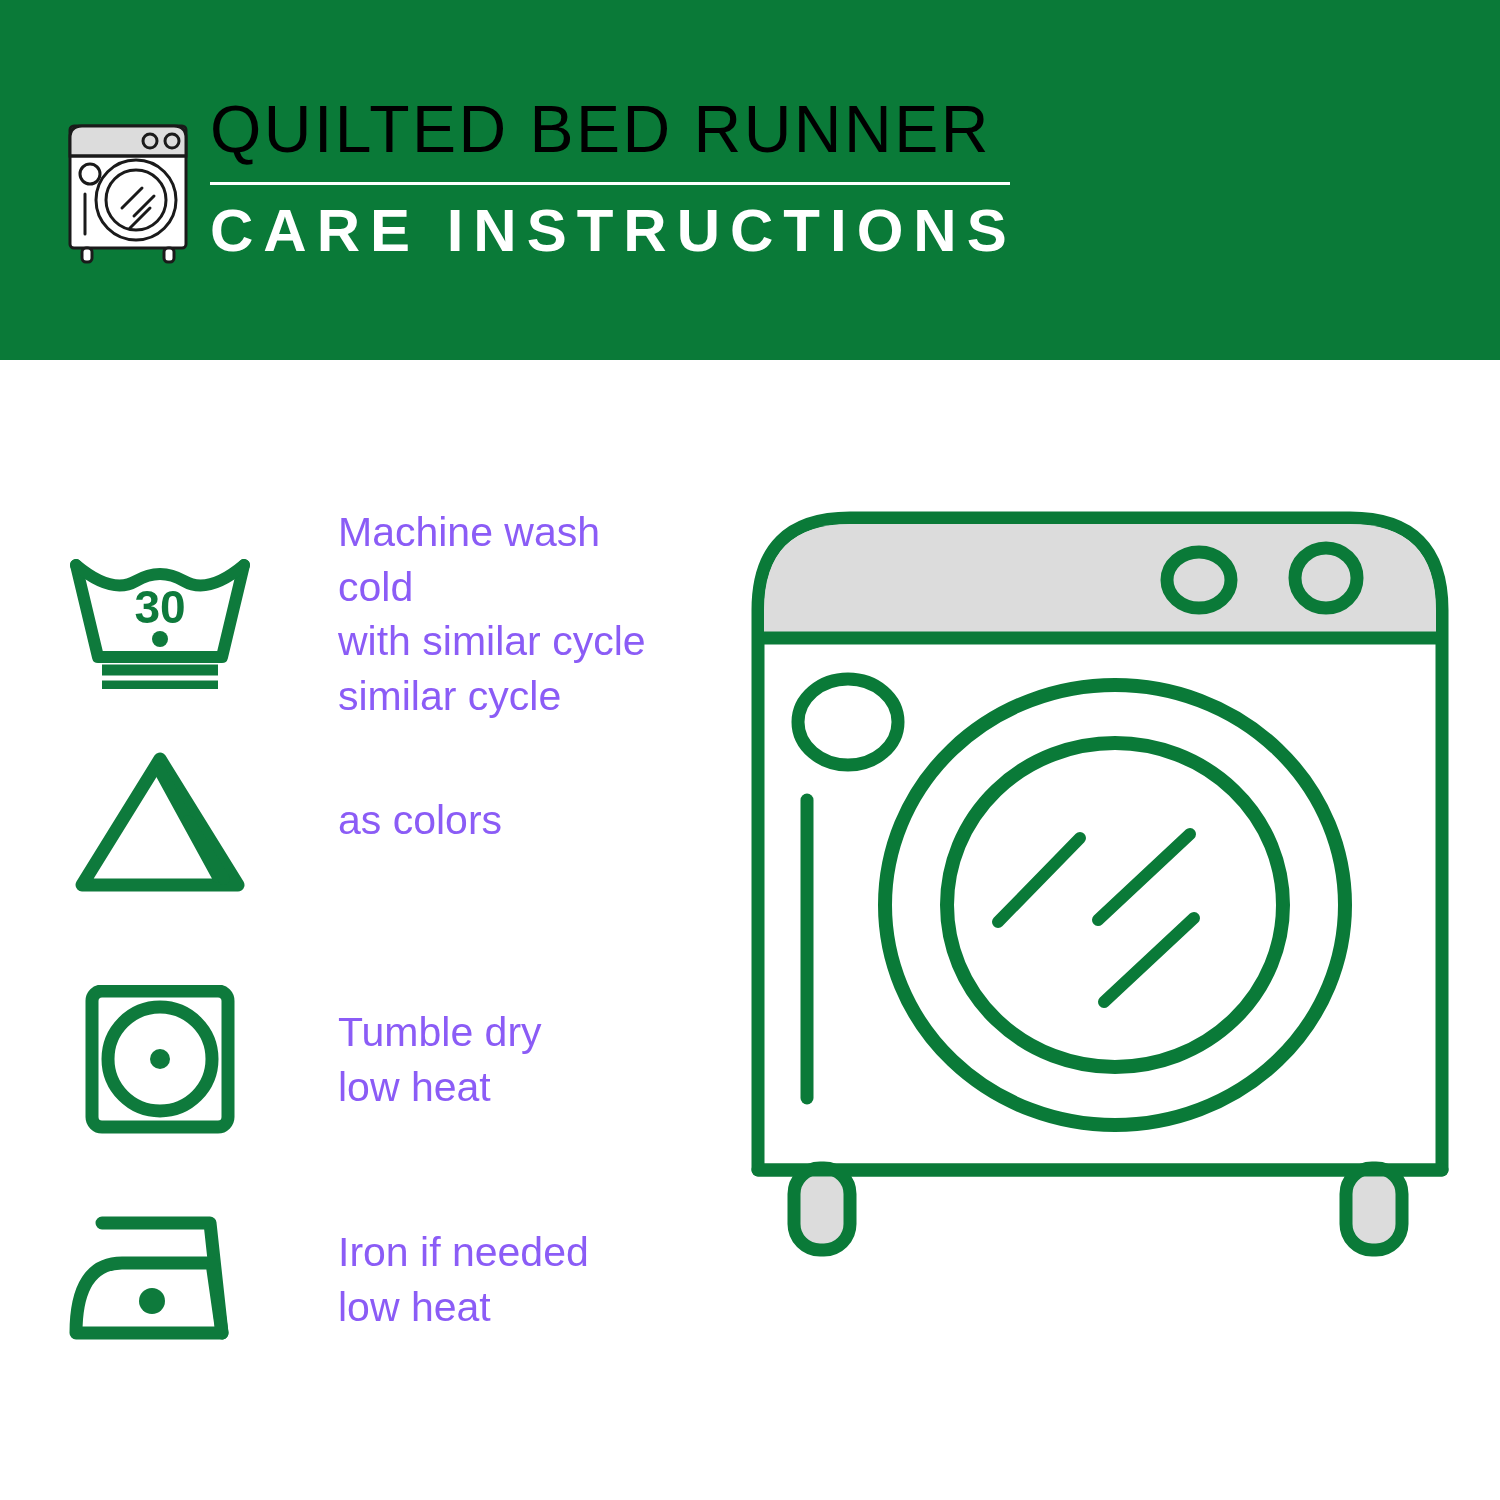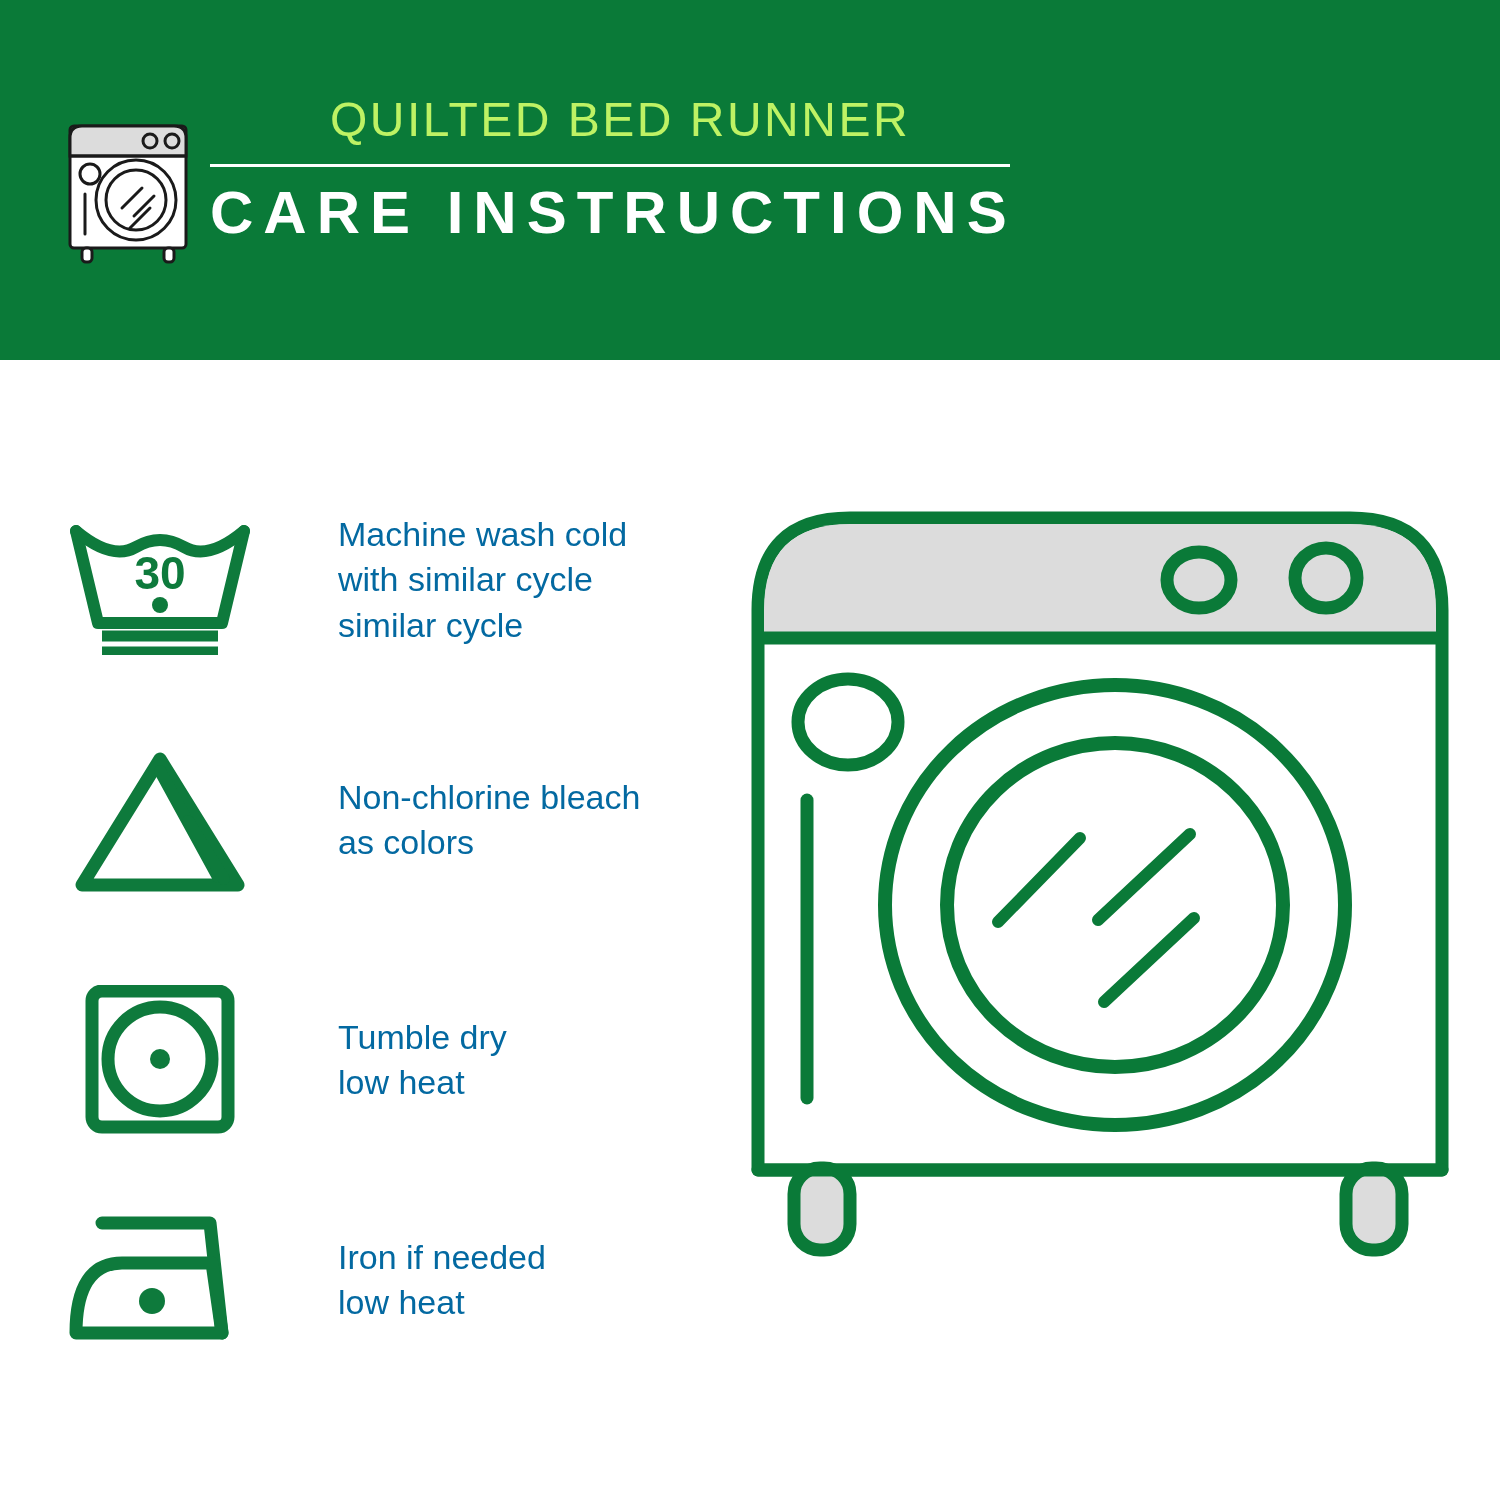--- a/index.html
+++ b/index.html
@@ -38,27 +38,26 @@
   }
 
   .header-text-block {
     position: absolute;
     left: 210px;
     top: 96px;
     width: 820px;
   }
 
   .title-main {
-    font-size: 48px;
+    font-size: 66px;
     letter-spacing: 2.5px;
-    color: #bef264;
+    color: #000000;
     font-weight: 400;
     line-height: 1.0;
     white-space: nowrap;
-    text-align: center;
   }
 
   .title-rule {
     width: 800px;
     height: 3px;
     background: #ffffff;
     margin-top: 20px;
     margin-bottom: 16px;
   }
 
@@ -92,23 +91,23 @@
   .care-row .sym {
     width: 200px;
     flex: 0 0 200px;
     display: flex;
     align-items: center;
     justify-content: center;
   }
 
   .care-row .txt {
     flex: 1 1 auto;
-    font-size: 34px;
+    font-size: 41px;
     line-height: 1.33;
-    color: #0369a1;
+    color: #8b5cf6;
     padding-left: 36px;
   }
 
   .row-wash   { top: 145px; }
   .row-bleach { top: 385px; }
   .row-dry    { top: 625px; }
   .row-iron   { top: 845px; }
 
   
   .machine-wrap {
@@ -192,21 +191,20 @@
 
           <line x1="100" y1="26" x2="158" y2="132" stroke="#0e7a3c" stroke-width="12" stroke-linecap="round"></line>
           <line x1="124" y1="66" x2="162" y2="134" stroke="#0e7a3c" stroke-width="0"></line>
           <line x1="72" y1="132" x2="128" y2="34" stroke="#0e7a3c" stroke-width="0"></line>
           <path d="M58 132 L122 26" fill="none" stroke="#0e7a3c" stroke-width="12" stroke-linecap="round" opacity="0"></path>
           <line x1="128" y1="76" x2="164" y2="134" stroke="#0e7a3c" stroke-width="12" stroke-linecap="round"></line>
           <line x1="88" y1="132" x2="128" y2="62" stroke="#0e7a3c" stroke-width="0"></line>
         </svg>
       </div>
       <div class="txt">
-        <div>Non-chlorine bleach</div>
         <div>as colors</div>
       </div>
     </div>
 
     <div class="care-row row-dry">
       <div class="sym">
         <svg viewBox="0 0 200 150" width="200" height="150">
           <rect x="32" y="6" width="136" height="136" rx="10" fill="none" stroke="#0e7a3c" stroke-width="13"></rect>
           <circle cx="100" cy="74" r="52" fill="none" stroke="#0e7a3c" stroke-width="13"></circle>
           <circle cx="100" cy="74" r="10" fill="#0e7a3c"></circle>

